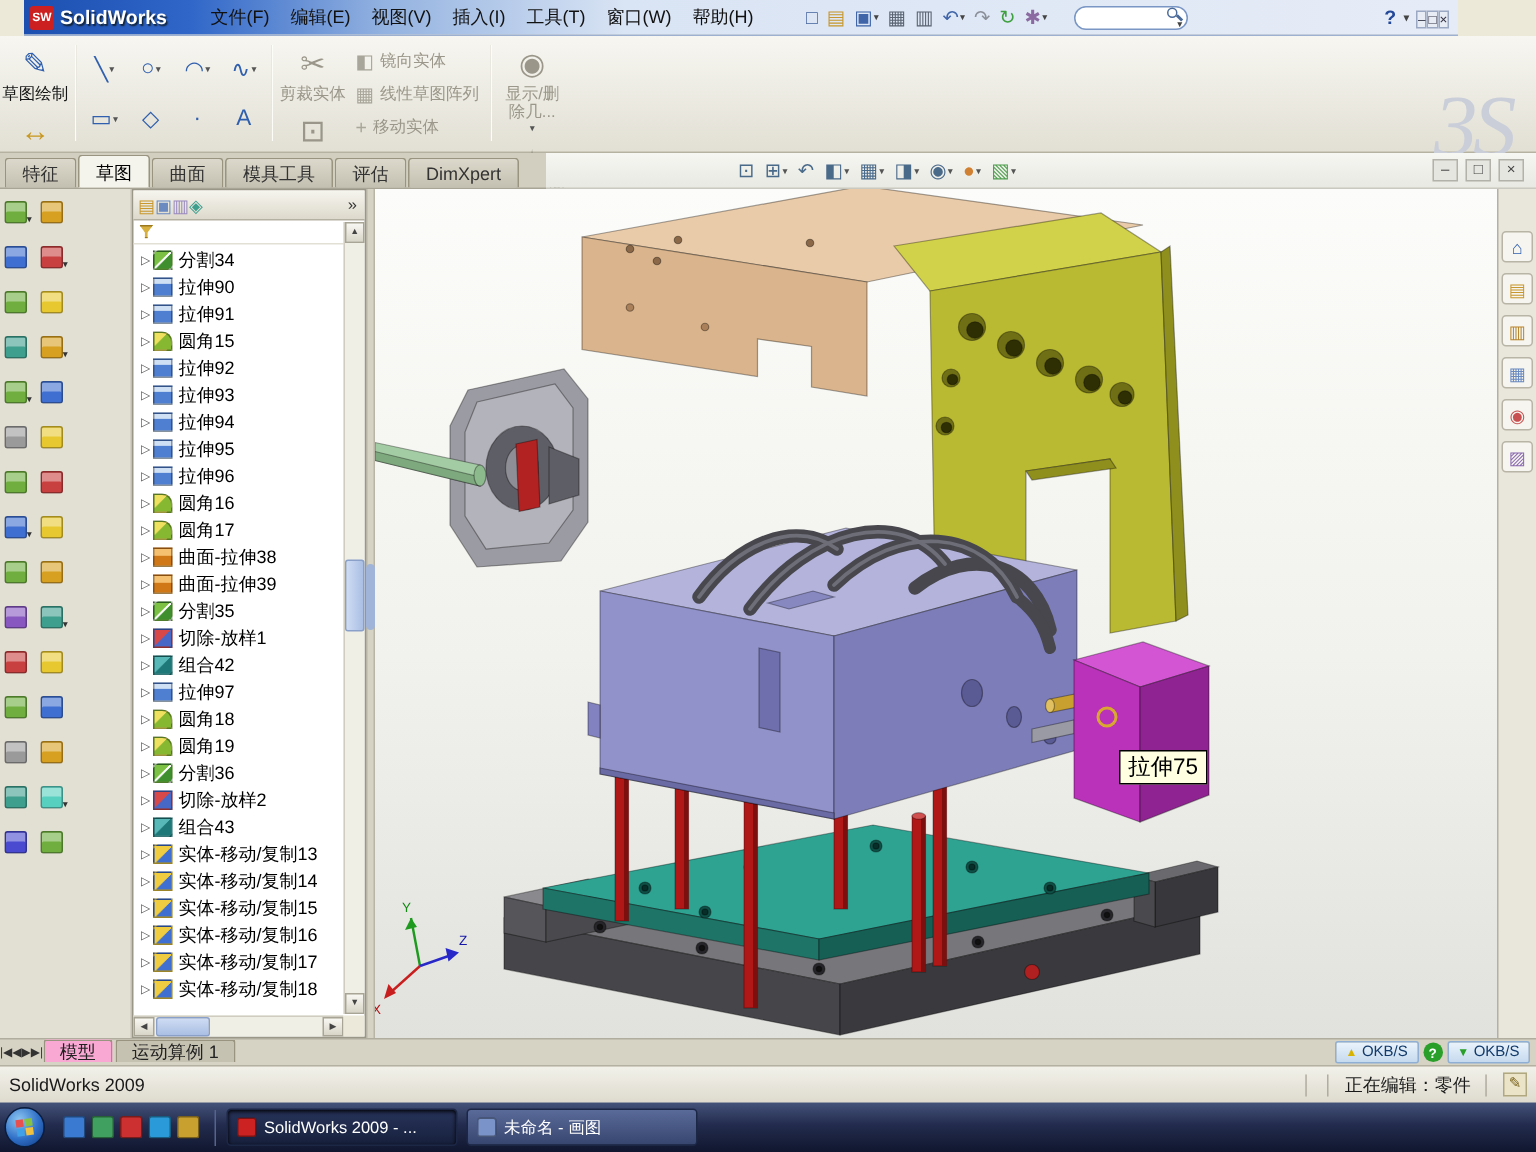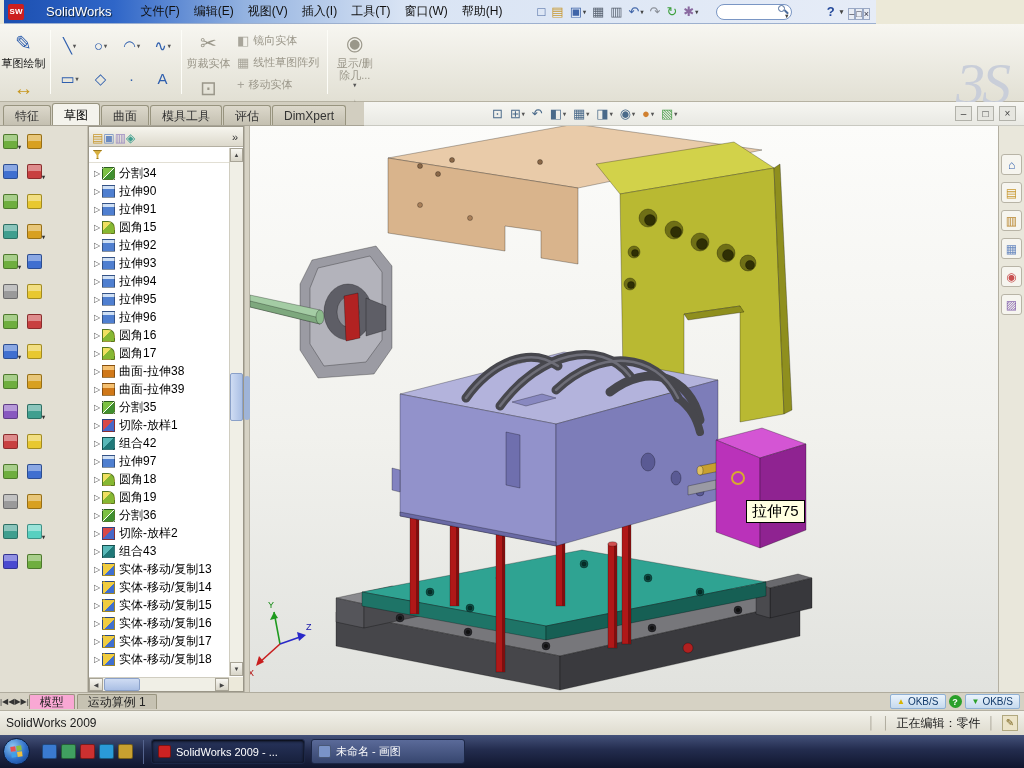--- a/index.html
+++ b/index.html
@@ -2,27 +2,27 @@
 <html><head>
 <meta charset="utf-8">
 <style>
   html,body{margin:0;padding:0;background:#000;}
   #screen{position:relative;width:1024px;height:768px;overflow:hidden;
     font-family:"Liberation Sans",sans-serif;background:#ece9d8;
     -webkit-font-smoothing:antialiased;}
   #screen *{box-sizing:border-box;}
 
   
-  .titlebar{position:absolute;left:4px;top:0;width:872px;height:24px;display:flex;align-items:center;
+  .titlebar{position:absolute;left:16px;top:0;width:956px;height:24px;display:flex;align-items:center;
     background:linear-gradient(90deg,#1c4fb0 0,#2f66c8 110px,#93b2e0 240px,#d9e4f4 400px,#e6ecf7 100%);
     border-bottom:1px solid #9db0cf;}
   .logo{display:flex;align-items:center;gap:4px;padding:0 8px 0 4px;}
   .logo-sw{width:16px;height:16px;background:#cc1f1f;color:#fff;font-size:8px;font-weight:bold;
     display:flex;align-items:center;justify-content:center;border-radius:2px;}
-  .logo-text{color:#fff;font-weight:normal;font-size:13px;text-shadow:1px 1px 1px #123;margin-left:18px;}
+  .logo-text{color:#fff;font-weight:bold;font-size:13px;text-shadow:1px 1px 1px #123;}
   .menus{display:flex;margin-left:14px;}
   .menus .mitem{padding:2px 7px;font-size:12px;color:#111;cursor:default;}
   .stdbar{display:flex;align-items:center;gap:2px;margin-left:26px;}
   .sicon{display:flex;align-items:center;padding:1px 2px;font-size:13px;line-height:14px;}
   .sicon .arr{display:none;font-size:6px;color:#444;margin-left:1px;}
   .sicon.has-arrow .arr{display:inline;}
   .searchbox{display:flex;align-items:flex-end;margin-left:16px;width:76px;height:16px;background:#fff;
     border:1px solid #7a96c4;border-radius:8px;padding:0 3px;flex-direction:column;}
   .mag{width:7px;height:7px;border:1.5px solid #4a6a9a;border-radius:50%;position:relative;margin:0 3px 0 1px;flex:none;}
   .mag::after{content:"";position:absolute;left:5px;top:5px;width:5px;height:1.5px;background:#4a6a9a;transform:rotate(45deg);}

